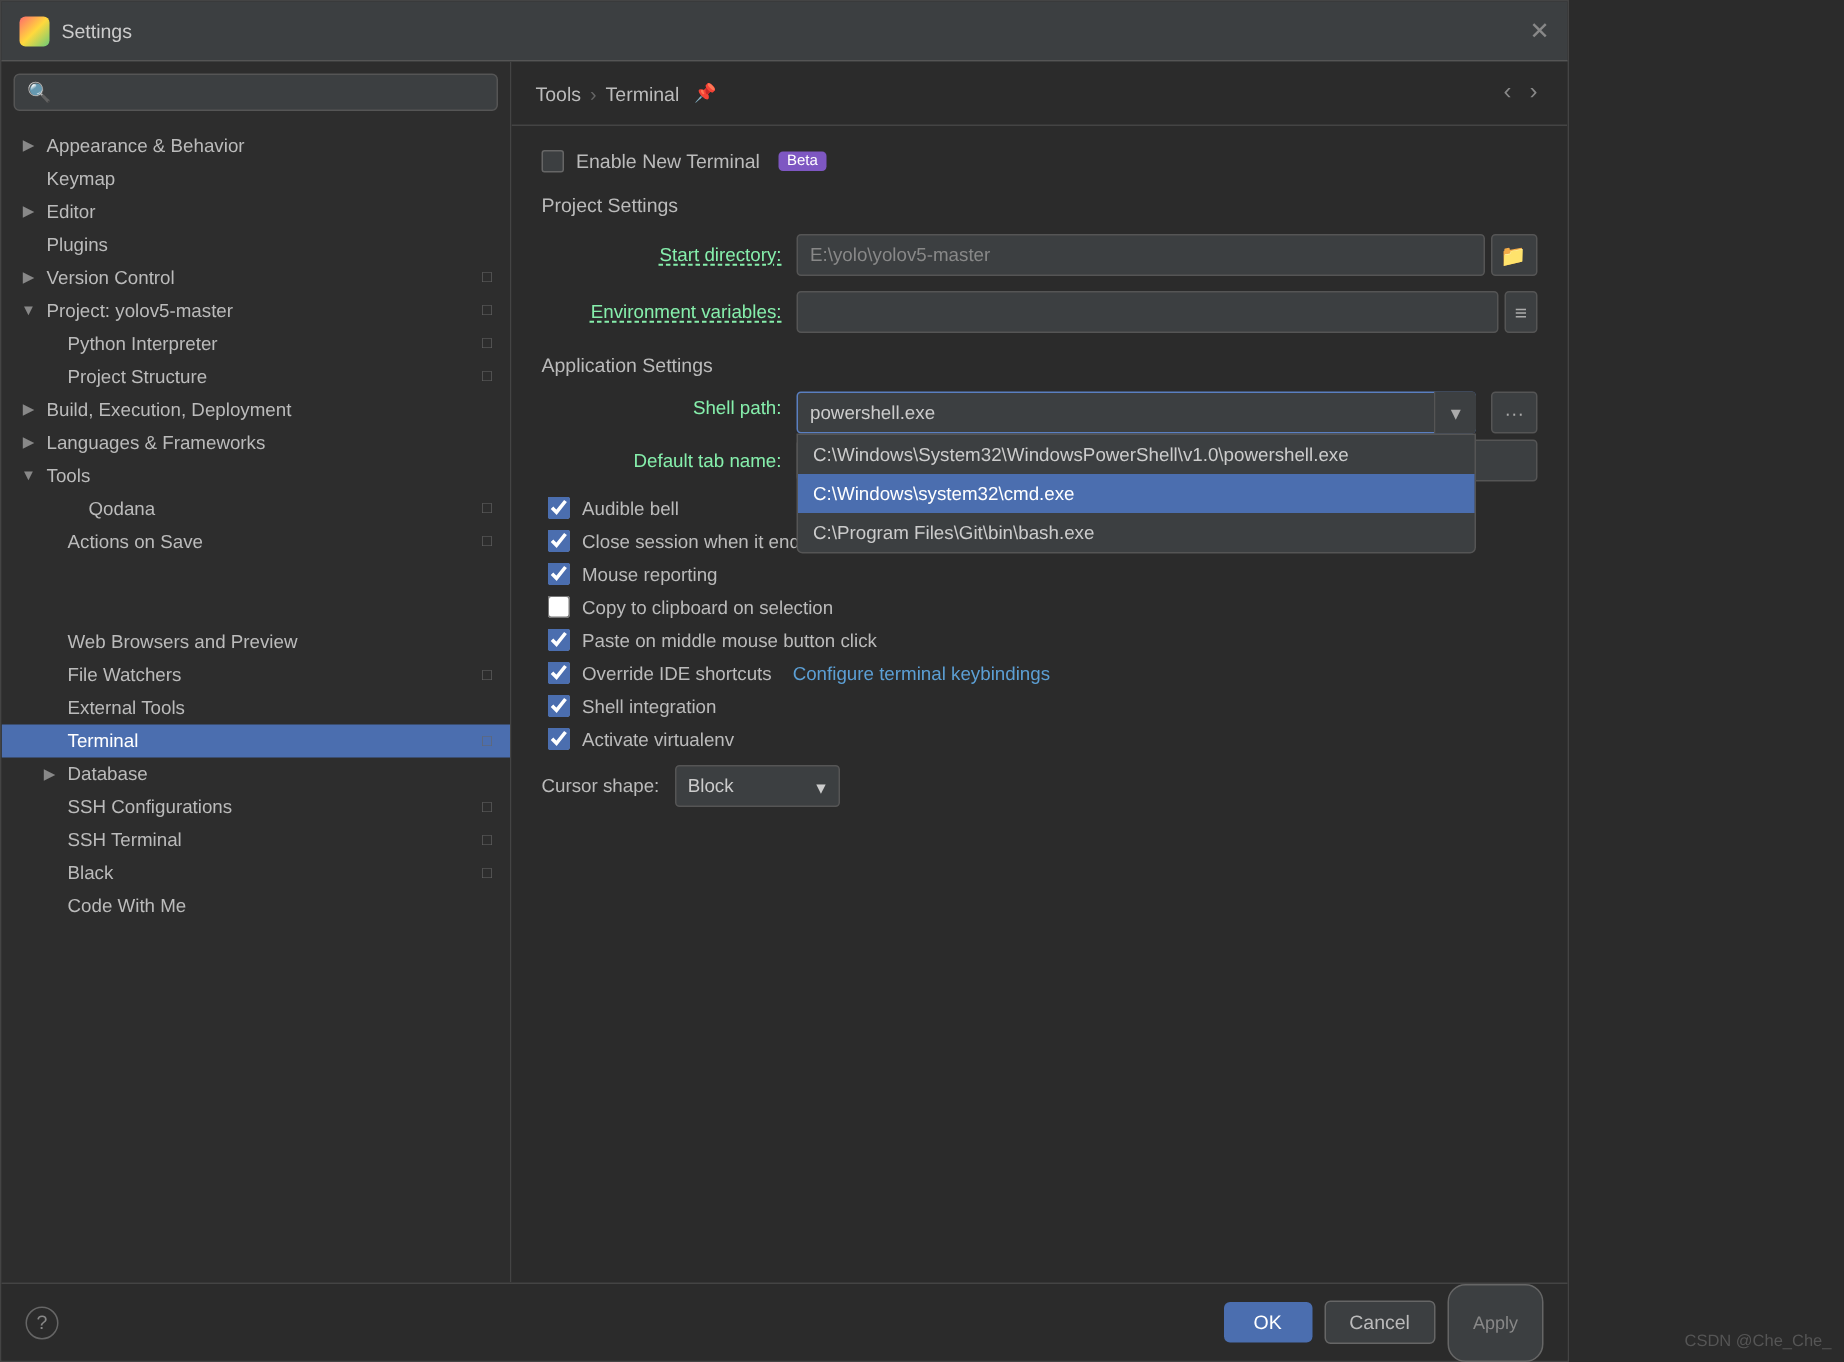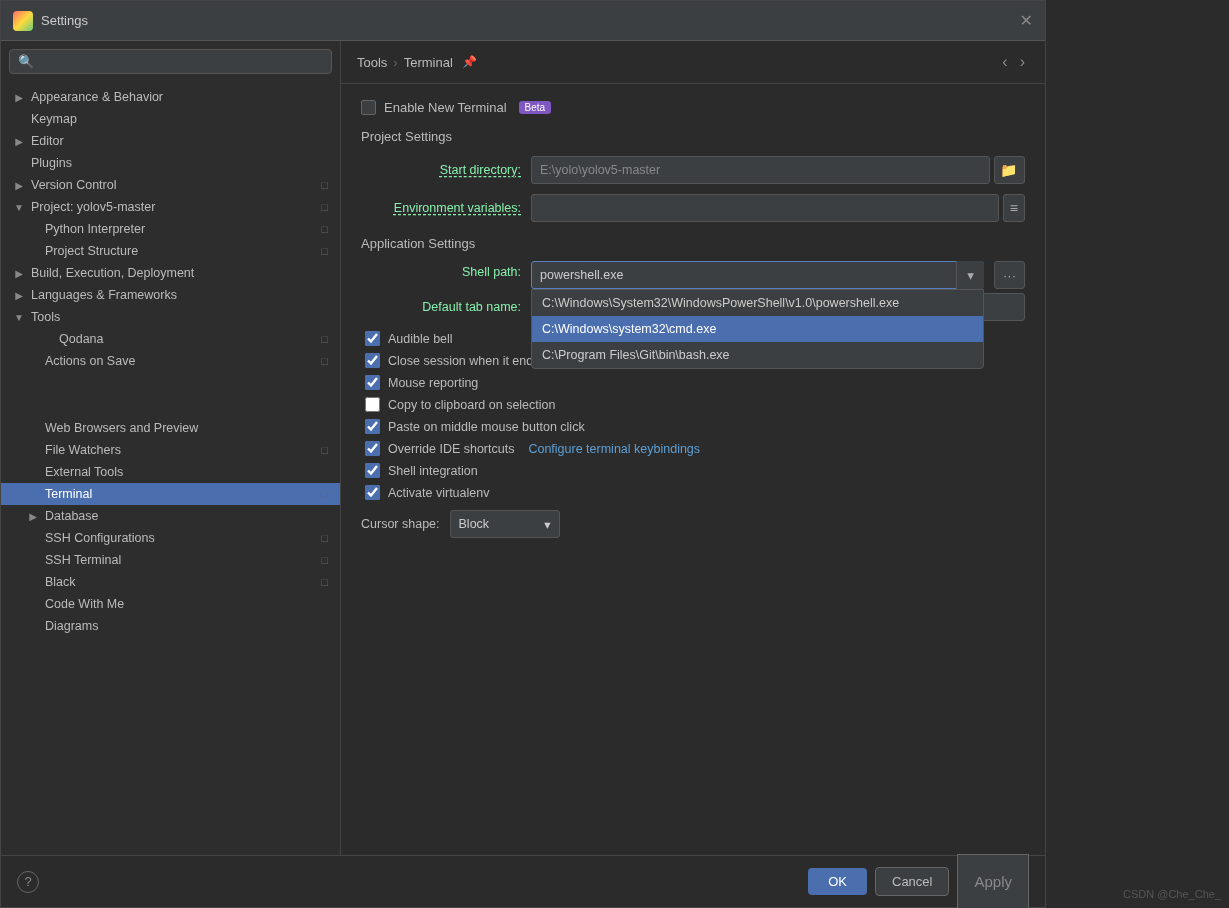--- a/index.html
+++ b/index.html
@@ -341,24 +341,24 @@
       border: 1px solid #666;
       border-radius: 4px;
       color: #bbb;
       padding: 6px 16px;
       font-size: 13px;
       cursor: pointer;
     }
     .btn-apply {
       background: #3c3f41;
       border: 1px solid #666;
-      border-radius: 0;
+      border-radius: 12px;
       color: #888;
       padding: 18px 16px;
-      font-size: 15px;
+      font-size: 12px;
       cursor: pointer;
     }
     .help-icon {
       width: 22px;
       height: 22px;
       border-radius: 50%;
       border: 1px solid #666;
       color: #888;
       display: flex;
       align-items: center;
@@ -506,24 +506,20 @@
             <span class="nav-badge">□</span>
           </div>
           <div class="nav-item" style="padding-left: 26px;">
             <span style="width: 12px; display: inline-block;"></span>
             <span>Black</span>
             <span class="nav-badge">□</span>
           </div>
           <div class="nav-item" style="padding-left: 26px;">
             <span style="width: 12px; display: inline-block;"></span>
             <span>Code With Me</span>
-          </div>
-          <div class="nav-item" style="padding-left: 26px;">
-            <span style="width: 12px; display: inline-block;"></span>
-            <span>Diagrams</span>
           </div>
         </div>
     </div>
 
     <div class="right-panel">
       <div class="panel-header">
         <div class="breadcrumb">
           <span>Tools</span>
           <span class="sep">›</span>
           <span>Terminal</span>

